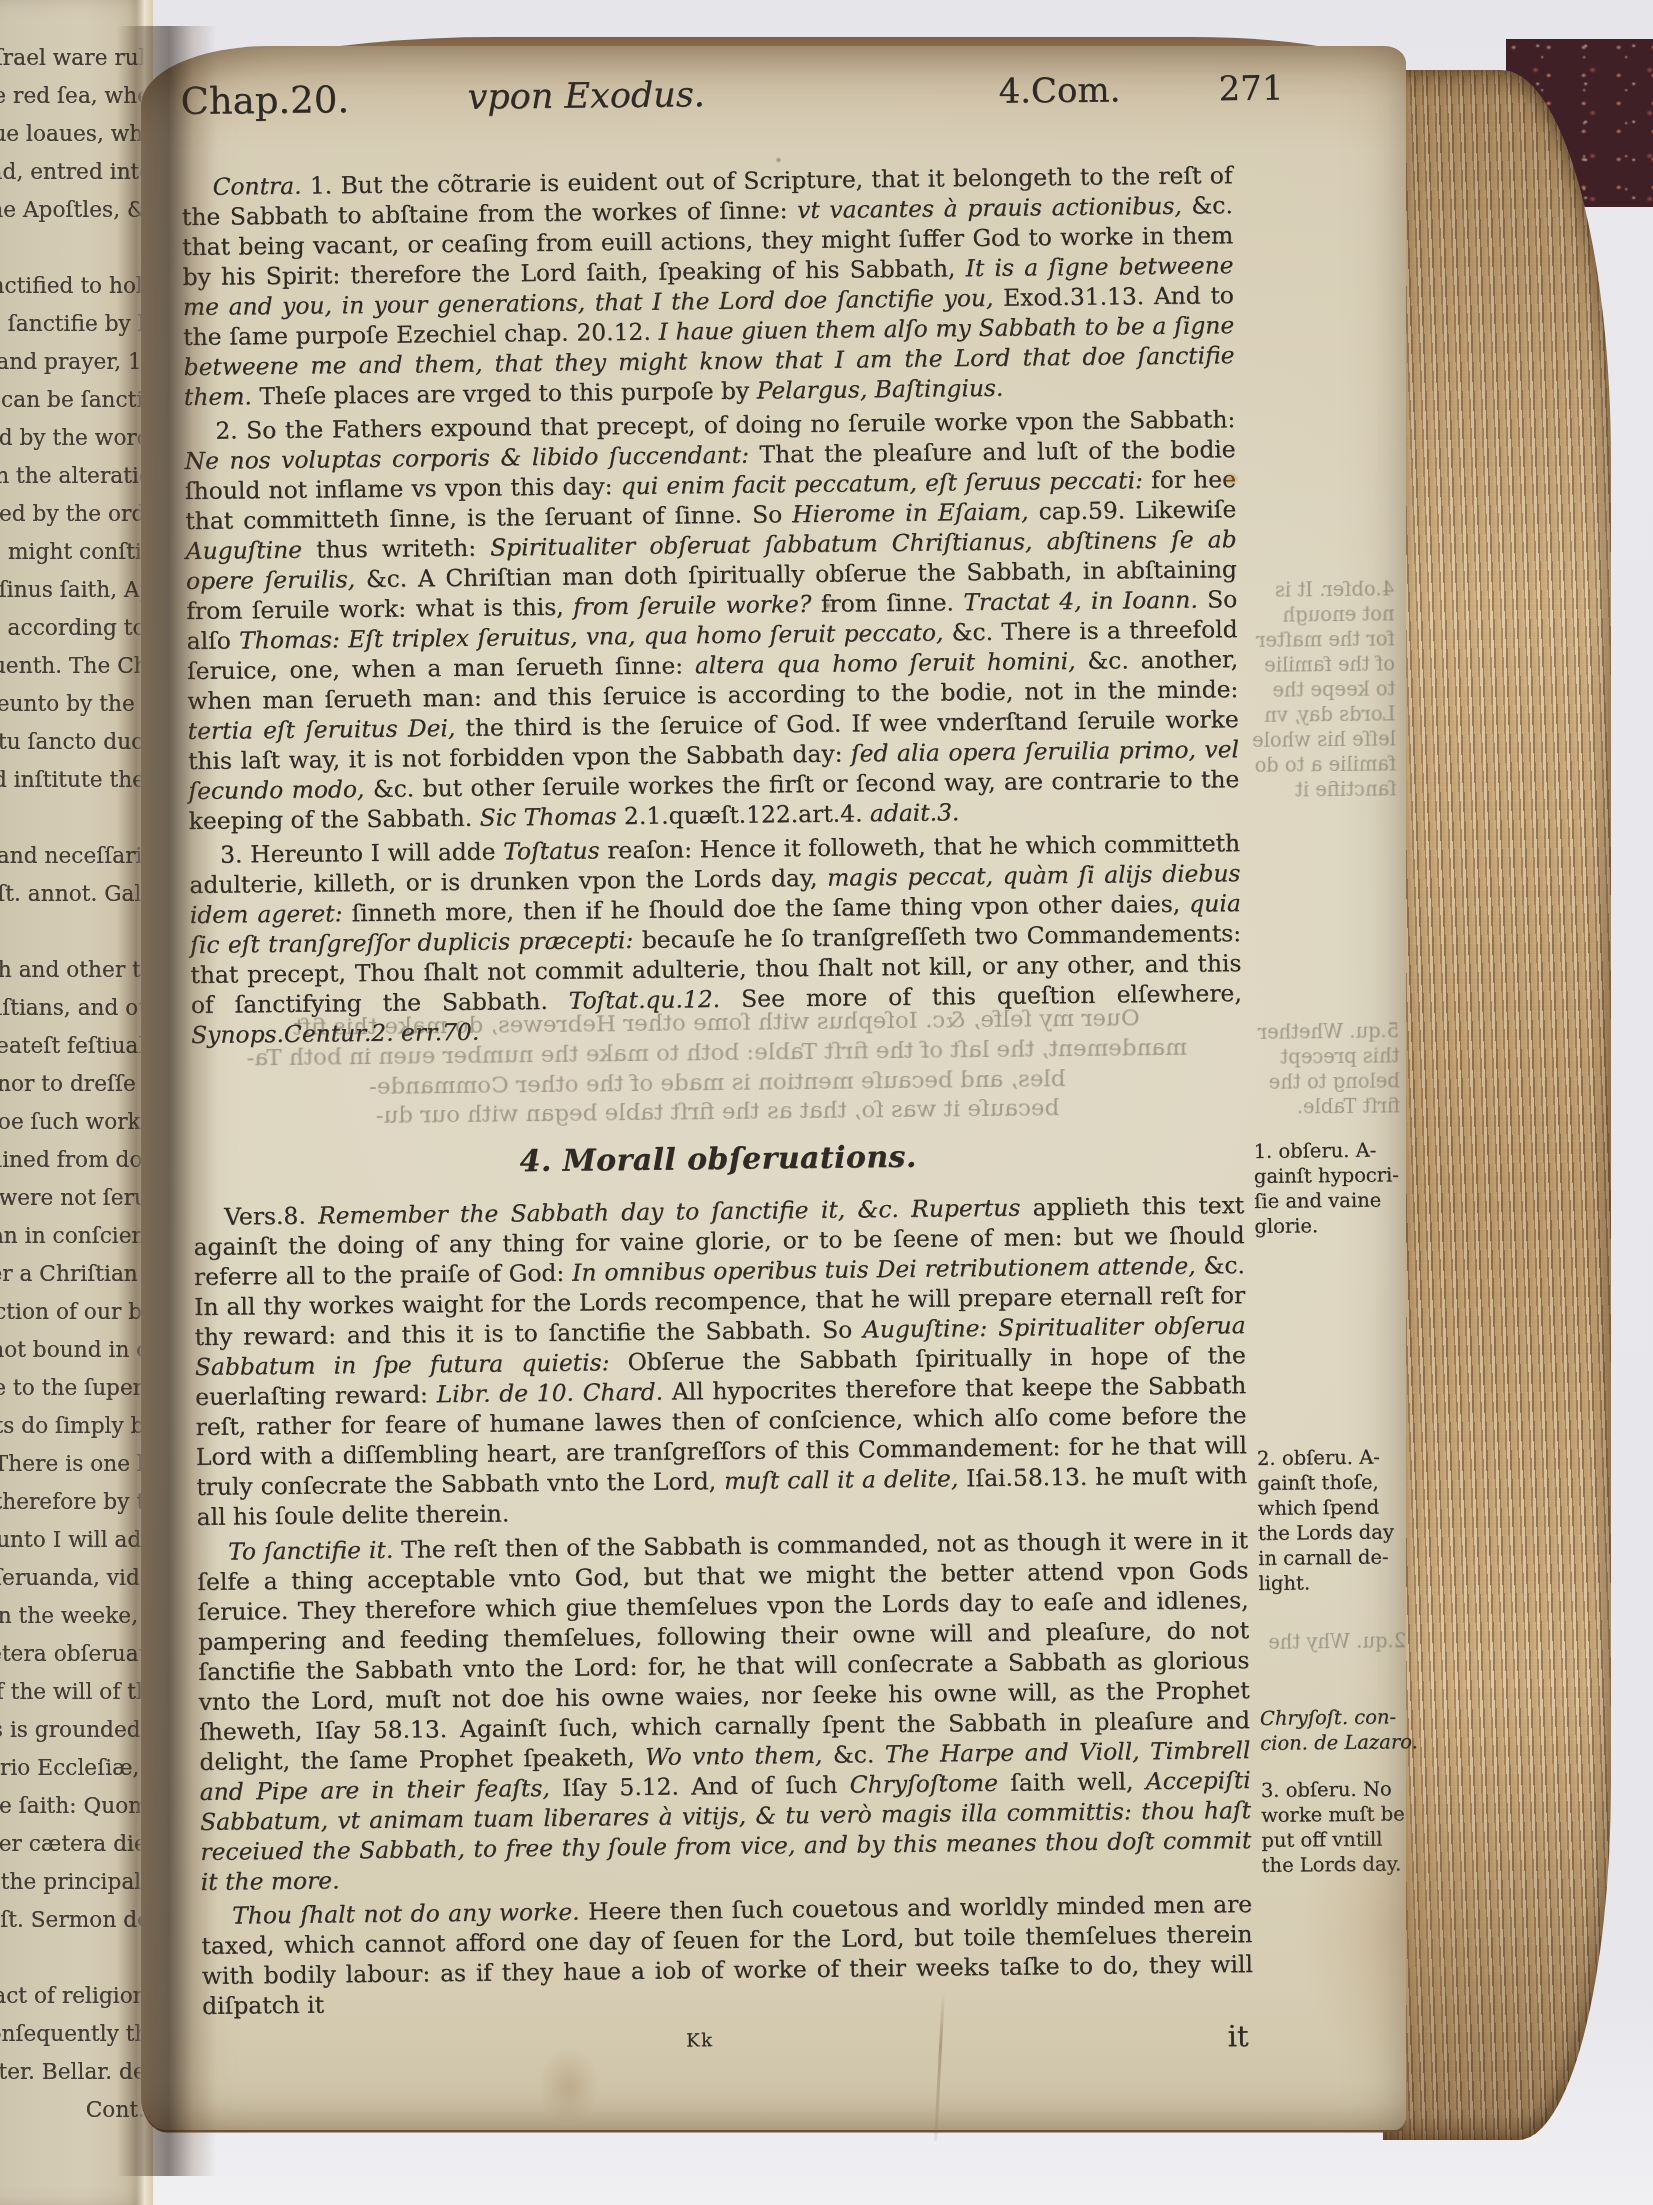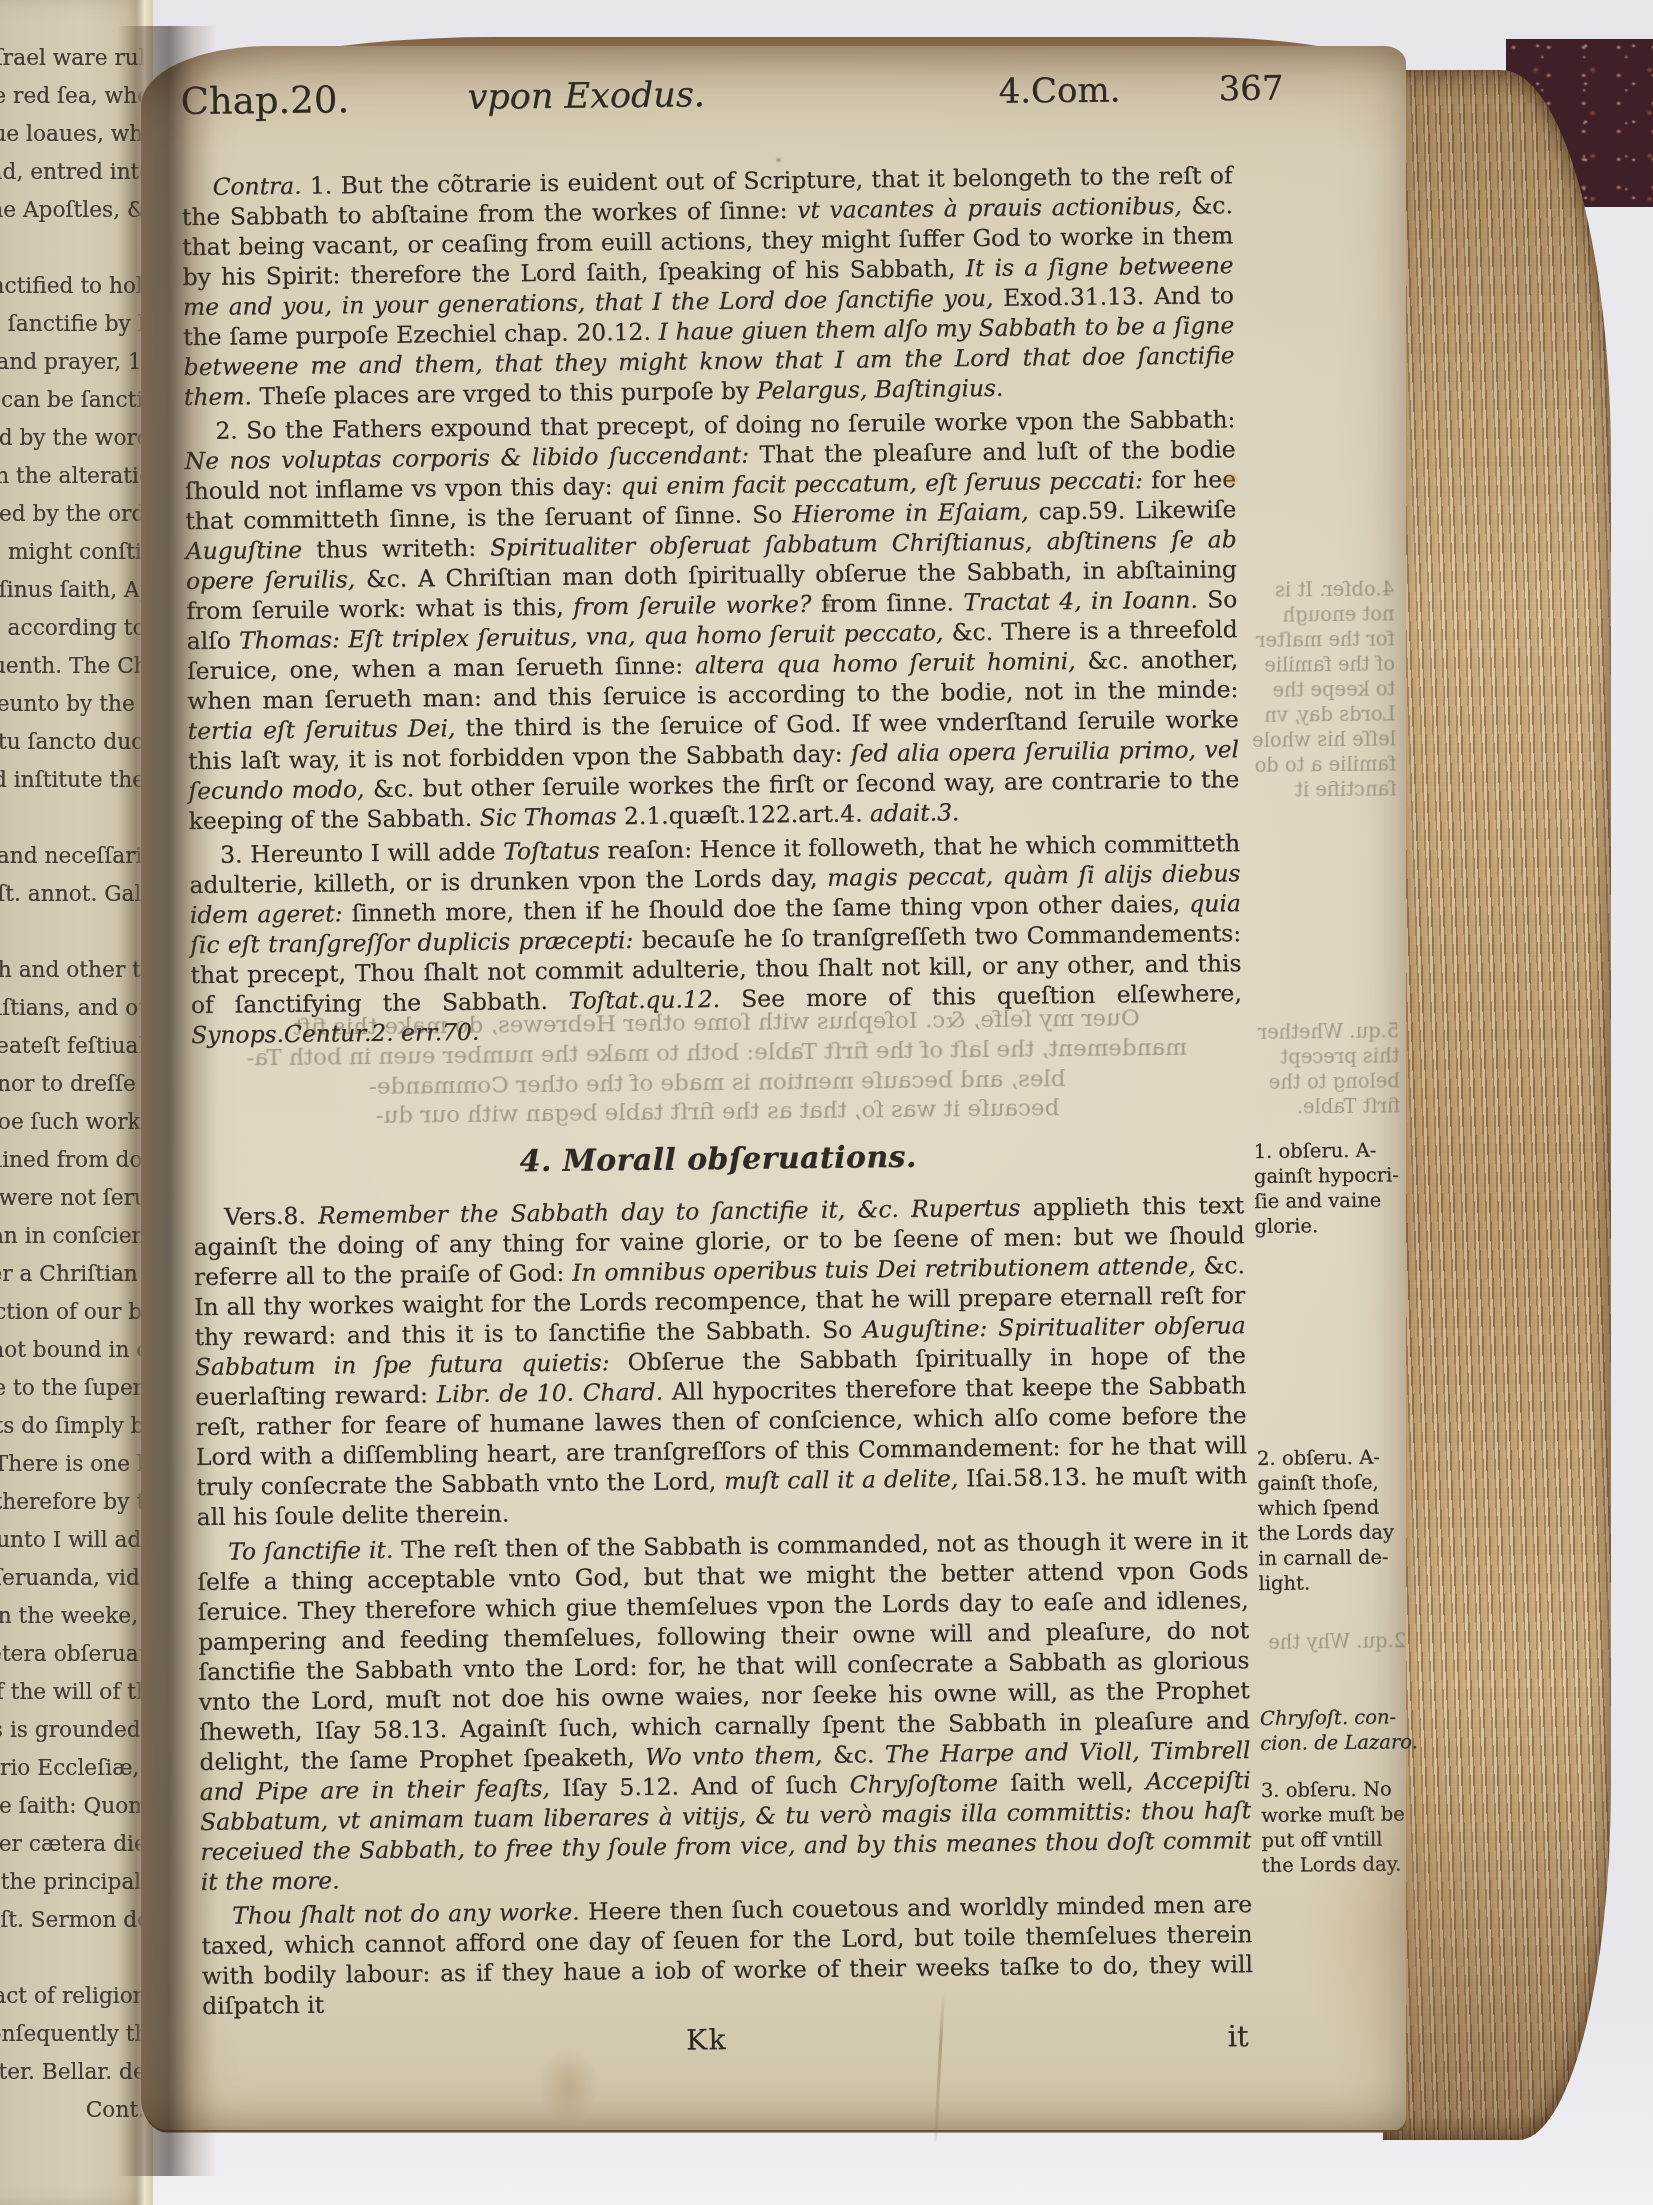--- a/index.html
+++ b/index.html
@@ -66,21 +66,21 @@
   .h-left{left:0;font-size:37px;}
   .h-center{left:287px;font-size:35px;font-style:italic;}
   .h-right{left:818px;font-size:34px;}
   .h-page{left:1038px;font-size:34px;}
   
   #text-body{position:absolute;top:126px;left:51px;width:1051px;font-size:23.4px;line-height:30px;}
   .para{margin:0 0 4.2px 0;text-align:justify;text-indent:31px;}
   .obs-heading{margin:100px 0 22px 0;text-align:center;font-style:italic;font-weight:bold;
     font-size:30px;letter-spacing:0.4px;text-indent:0;}
   .sig-row{position:relative;margin-top:10.2px;height:37px;}
-  .sig{position:absolute;left:46%;font-size:28px;letter-spacing:1.7px;}
+  .sig{position:absolute;left:46%;font-size:18px;letter-spacing:1.7px;}
   .catch{position:absolute;right:5.1px;top:1.7px;font-size:29px;}
   
   .note{position:absolute;left:1112px;width:143px;font-size:19.5px;line-height:25px;}
   .note .nl{white-space:nowrap;}
   .note-1{top:1105px;} .note-2{top:1412px;} .note-3{top:1672px;font-style:italic;} .note-4{top:1744px;}
   
   .st{position:absolute;color:rgba(92,86,74,.48);transform:scaleX(-1);filter:blur(0.6px);
       text-shadow:none;font-size:19.5px;line-height:25px;}
   .st-right{left:1115px;width:144px;}
   .st-body{left:51px;width:1051px;font-size:23px;line-height:30px;white-space:nowrap;overflow:hidden;text-align:center;}
@@ -167,21 +167,21 @@
         <div class="lp-line">Cont.</div>
       </div>
   </div>
 
   <div class="main-page">
     <div class="page-rot">
       <div class="p-header ink">
         <span class="h-left">Chap.20.</span>
         <span class="h-center">vpon Exodus.</span>
         <span class="h-right">4.Com.</span>
-        <span class="h-page">367</span>
+        <span class="h-page">271</span>
       </div>
 
       <div id="showthrough">
           <div class="st st-right" style="top: 544px;">
             <div>4.obſer. It is</div>
             <div>not enough</div>
             <div>for the maſter</div>
             <div>of the familie</div>
             <div>to keepe the</div>
             <div>Lords day, vn</div>

